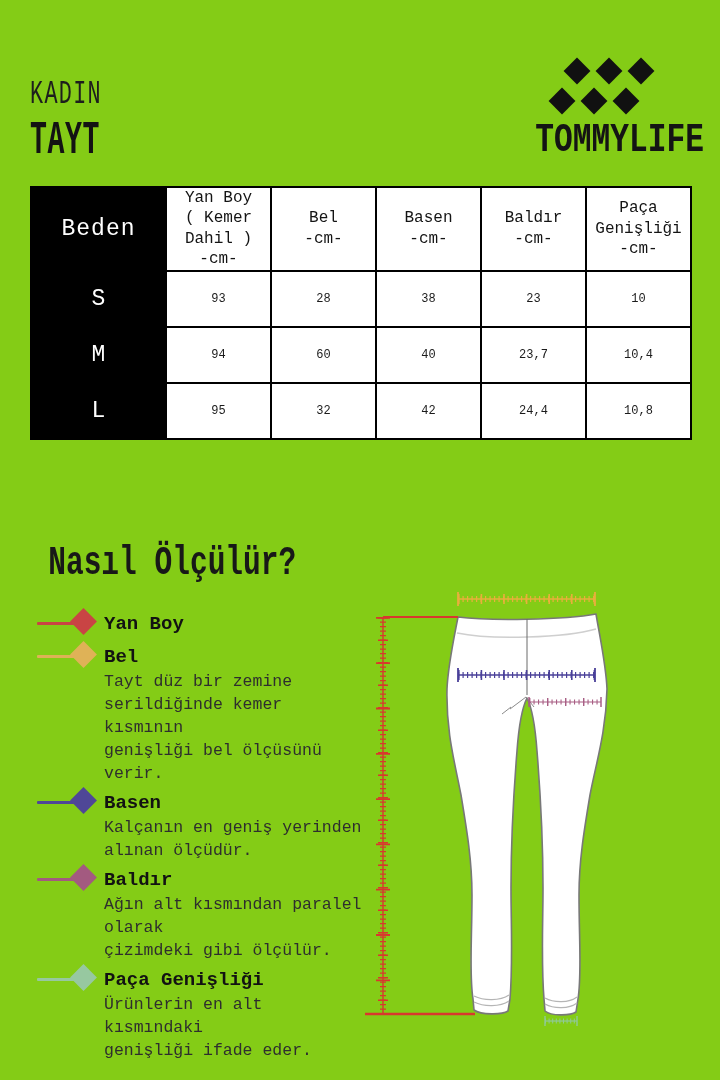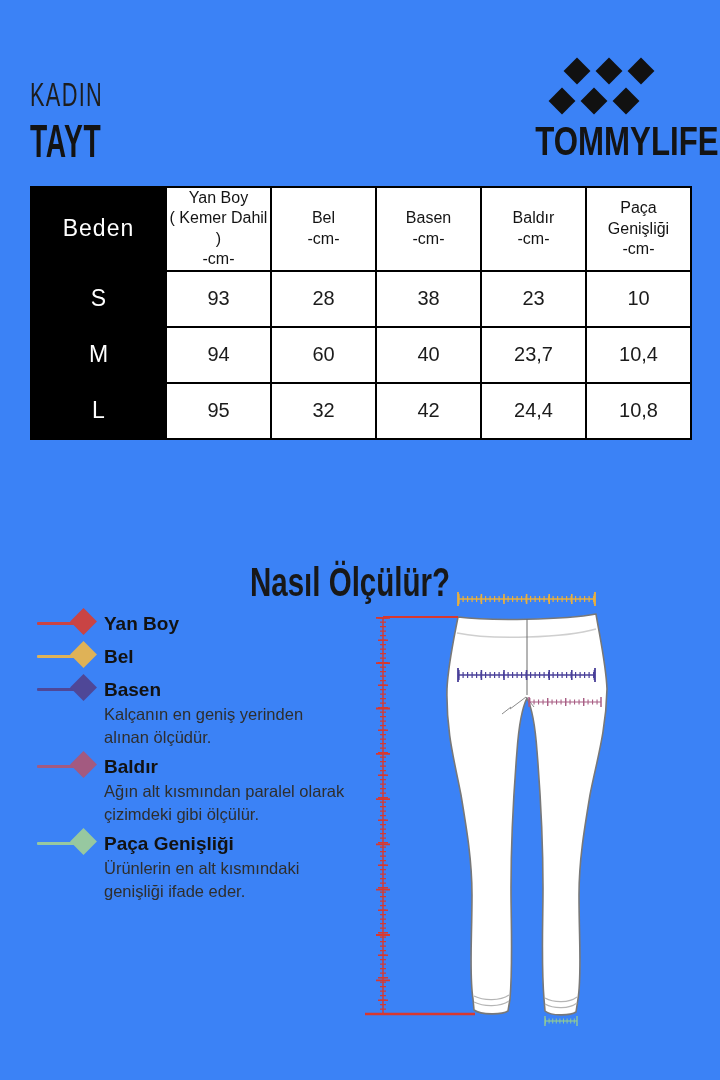--- a/index.html
+++ b/index.html
@@ -1,37 +1,37 @@
 <!DOCTYPE html>
 <html><head>
 <meta charset="utf-8">
 <style>
   html,body{margin:0;padding:0;background:#fff;}
-  .page{position:relative;width:720px;height:1080px;background:#3b82f6;overflow:hidden;
-        font-family:Liberation Sans, sans-serif;color:#1c1c1c;}
+  .page{position:relative;width:720px;height:1080px;background:#84cc16;overflow:hidden;
+        font-family:Liberation Mono, monospace;color:#1c1c1c;}
 
   
   .title-block{position:absolute;left:30px;top:78px;}
   .kadin{font-size:33px;letter-spacing:2px;color:#1d1d1d;transform:scaleX(.66);transform-origin:left;line-height:1.0;}
   .tayt{font-size:47px;font-weight:bold;letter-spacing:1px;color:#131313;transform:scaleX(.60);transform-origin:left;line-height:1.0;margin-top:6px;}
 
   .brand{position:absolute;left:515px;top:53px;width:185px;text-align:left;}
   .brand svg{display:block;margin:0 auto;}
   .brand-name{font-size:40px;font-weight:bold;color:#141414;transform:scaleX(.78);transform-origin:center;line-height:1;margin-top:2px;white-space:nowrap;}
 
   
   table.size-table{position:absolute;left:30px;top:186px;width:660px;border-collapse:collapse;table-layout:fixed;}
   table.size-table th,table.size-table td{border:2px solid #000;text-align:center;vertical-align:middle;padding:0;}
   th.corner{background:#000;color:#fff;font-size:23px;font-weight:normal;letter-spacing:1px;height:69px;}
   th.col-head{font-size:16px;font-weight:normal;line-height:1.28;white-space:pre-line;background:#fff;color:#141414;}
   td.size-col{background:#000;color:#fff;font-size:23px;font-weight:normal;height:54px;border-color:#000;}
-  td.val{font-size:20px;background:#fff;color:#1b1b1b;}
-
-  
-  .htm-title{position:absolute;left:0;top:559px;width:700px;text-align:center;}
+  td.val{font-size:12px;background:#fff;color:#1b1b1b;}
+
+  
+  .htm-title{position:absolute;left:0;top:540px;width:700px;}
   .htm-title span{display:inline-block;font-size:41px;font-weight:bold;color:#181818;transform:scaleX(.72);transform-origin:center;letter-spacing:0;}
 
   
   .legend{position:absolute;left:30px;top:611px;width:335px;}
   .legend-item{display:flex;margin-bottom:5px;}
   .legend-icon{position:relative;width:74px;flex:0 0 74px;height:28px;}
   .legend-line{position:absolute;left:7px;top:11px;width:46px;height:3px;border-radius:1px;}
   .legend-diamond{position:absolute;left:44px;top:1px;width:19px;height:19px;transform:rotate(45deg);}
   .legend-text{flex:1;}
   .legend-label{font-size:19px;font-weight:bold;color:#121212;line-height:26px;}
@@ -133,20 +133,23 @@
       </div>
     </div>
 
     <div class="legend-item">
       <div class="legend-icon">
         <span class="legend-line" style="background-color: rgb(223, 178, 87);"></span>
         <span class="legend-diamond" style="background-color: rgb(223, 178, 87);"></span>
       </div>
       <div class="legend-text">
         <div class="legend-label">Bel</div>
+        <div class="legend-desc">Tayt düz bir zemine
+serildiğinde kemer kısmının
+genişliği bel ölçüsünü verir.</div>
       </div>
     </div>
 
     <div class="legend-item">
       <div class="legend-icon">
         <span class="legend-line" style="background-color: rgb(79, 71, 151);"></span>
         <span class="legend-diamond" style="background-color: rgb(79, 71, 151);"></span>
       </div>
       <div class="legend-text">
         <div class="legend-label">Basen</div>

